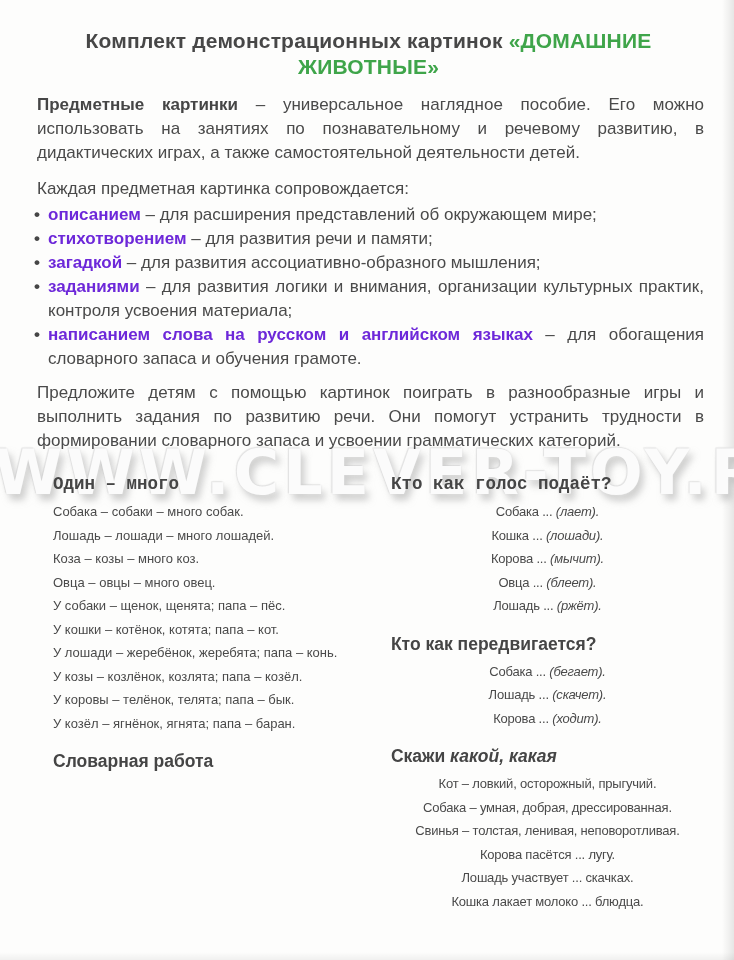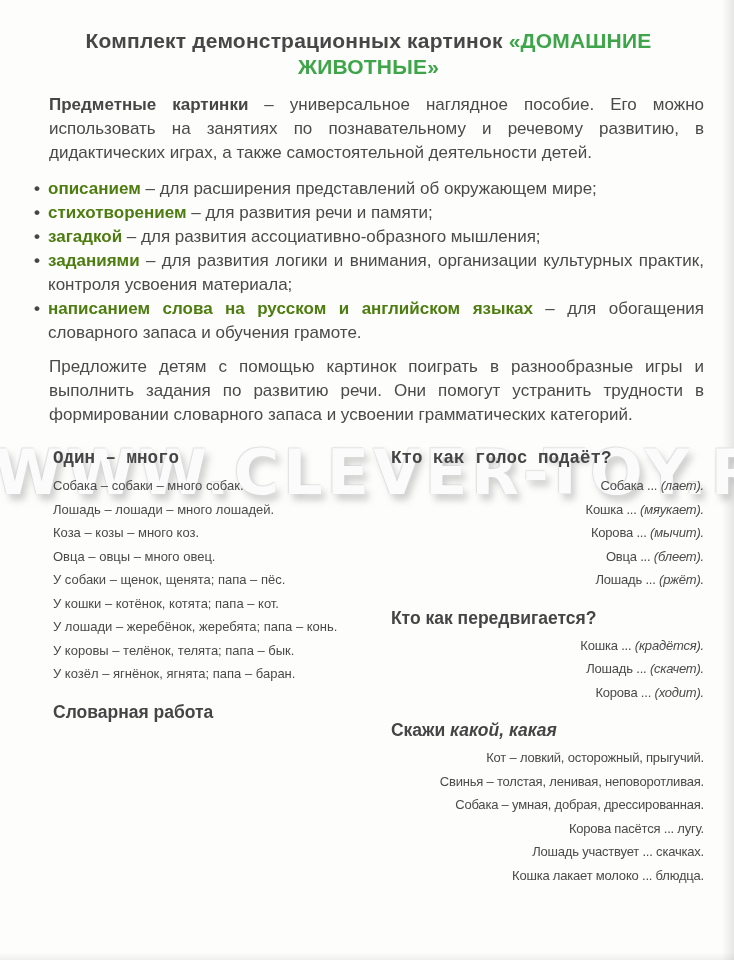--- a/index.html
+++ b/index.html
@@ -9,39 +9,39 @@
     font-family:"Liberation Sans",sans-serif;
     color:#4a4a4a;
   }
   .edge-right{position:absolute;top:0;right:0;width:12px;height:100%;
     background:linear-gradient(to right,rgba(0,0,0,0),rgba(0,0,0,0.09));}
   .edge-bottom{position:absolute;bottom:0;left:0;width:100%;height:8px;
     background:linear-gradient(to bottom,rgba(0,0,0,0),rgba(0,0,0,0.05));}
   .content{padding:28px 30px 0 33px;position:relative;z-index:2;}
   h1{font-size:21px;line-height:26px;margin:0 0 13px 0;font-weight:bold;color:#474747;letter-spacing:0.2px;text-align:center;}
   h1 .green{color:#3fa54a;}
-  .para{font-size:17px;line-height:24px;text-align:justify;margin:0 0 12px 16px;}
+  .para{font-size:17px;line-height:24px;text-align:justify;margin:0 0 12px 4px;}
   .para b{color:#464646;}
   ul.bullets{list-style:none;margin:0 0 10px 0;padding:0;}
   ul.bullets li{
     font-size:17px;line-height:24px;text-align:justify;
     position:relative;padding-left:15px;
   }
   ul.bullets li::before{content:"•";position:absolute;left:1px;top:0;color:#464646;font-weight:bold;}
-  ul.bullets b{color:#4d7c0f;}
+  ul.bullets b{color:#6d28d9;}
   .columns{display:flex;margin-top:10px;}
   .col{box-sizing:border-box;}
   .col-left{width:352px;padding-left:4px;padding-right:18px;}
   .col-right{width:317px;margin-left:10px;}
   .col h2{font-size:17.5px;line-height:22px;margin:15px 0 5px 0;font-weight:bold;color:#454545;}
   .col-left h2{margin-left:16px;}
   .col h2:first-child{margin-top:8px;font-family:Liberation Mono, monospace;}
   .col p{font-size:13px;line-height:23.5px;margin:0;}
   .col-left p{text-align:justify;text-indent:16px;}
-  .col-right p{text-align:right;white-space:nowrap;letter-spacing:-0.2px;}
+  .col-right p{text-align:center;white-space:nowrap;letter-spacing:-0.2px;}
   .col-right p .it, .col-right p i{font-style:italic;}
   h2 i{font-style:italic;}
   .watermark{
     position:absolute;top:436px;left:-6px;width:748px;z-index:1;
     text-align:center;white-space:nowrap;pointer-events:none;
     font-family:"DejaVu Sans",sans-serif;font-weight:bold;
     font-size:62px;letter-spacing:4px;
     color:rgba(253,253,253,0.93);
     text-shadow:0 0 2px #dcdcdc, 4px 6px 7px rgba(168,168,168,0.55), -1px -1px 1px #e6e6e6;
   }
@@ -51,20 +51,21 @@
 
 <div class="page">
   <div class="watermark">WWW.CLEVER-TOY.RU</div>
 
   <div class="content">
 
     <h1><span>Комплект демонстрационных картинок </span><span class="green">«ДОМАШНИЕ ЖИВОТНЫЕ»</span></h1>
 
     <p class="para"><b>Предметные картинки</b><span> – универсальное наглядное пособие. Его можно использовать на занятиях по познавательному и речевому развитию, в дидактических играх, а также самостоятельной деятельности детей.</span></p>
 
+    <p class="para" style="margin-bottom:2px;">Каждая предметная картинка сопровождается:</p>
 
     <ul class="bullets">
       <li><b>описанием</b><span> – для расширения представлений об окружающем мире;</span></li>
       <li><b>стихотворением</b><span> – для развития речи и памяти;</span></li>
       <li><b>загадкой</b><span> – для развития ассоциативно-образного мышления;</span></li>
       <li><b>заданиями</b><span> – для развития логики и внимания, организации культурных практик, контроля усвоения материала;</span></li>
       <li><b>написанием слова на русском и английском языках</b><span> – для обогащения словарного запаса и обучения грамоте.</span></li>
     </ul>
 
     <p class="para">Предложите детям с помощью картинок поиграть в разнообразные игры и выполнить задания по развитию речи. Они помогут устранить трудности в формировании словарного запаса и усвоении грамматических категорий.</p>
@@ -74,44 +75,45 @@
       <div class="col col-left">
         <h2>Один – много</h2>
         <p>Собака – собаки – много собак.</p>
         <p>Лошадь – лошади – много лошадей.</p>
         <p>Коза – козы – много коз.</p>
         <p>Овца – овцы – много овец.</p>
 
         <p>У собаки – щенок, щенята; папа – пёс.</p>
         <p>У кошки – котёнок, котята; папа – кот.</p>
         <p>У лошади – жеребёнок, жеребята; папа – конь.</p>
+        <p>У козы – козлёнок, козлята; папа – козёл.</p>
         <p>У коровы – телёнок, телята; папа – бык.</p>
         <p>У козёл – ягнёнок, ягнята; папа – баран.</p>
 
         <h2>Словарная работа</h2>
 
       </div>
 
       <div class="col col-right">
         <h2>Кто как голос подаёт?</h2>
         <p><span>Собака ... </span><i>(лает).</i></p>
-        <p><span>Кошка ... </span><i>(мяукает).</i></p>
+        <p><span>Кошка ... </span><i>(лошади).</i></p>
         <p><span>Корова ... </span><i>(мычит).</i></p>
         <p><span>Овца ... </span><i>(блеет).</i></p>
         <p><span>Лошадь ... </span><i>(ржёт).</i></p>
 
         <h2>Кто как передвигается?</h2>
-        <p><span>Кошка ... </span><i>(крадётся).</i></p>
+        <p><span>Собака ... </span><i>(бегает).</i></p>
         <p><span>Лошадь ... </span><i>(скачет).</i></p>
         <p><span>Корова ... </span><i>(ходит).</i></p>
 
         <h2><span>Скажи </span><i>какой, какая</i></h2>
         <p>Кот – ловкий, осторожный, прыгучий.</p>
+        <p>Собака – умная, добрая, дрессированная.</p>
         <p>Свинья – толстая, ленивая, неповоротливая.</p>
-        <p>Собака – умная, добрая, дрессированная.</p>
 
         <p>Корова пасётся ... лугу.</p>
         <p>Лошадь участвует ... скачках.</p>
         <p>Кошка лакает молоко ... блюдца.</p>
 
       </div>
 
     </div>
   </div>
 

